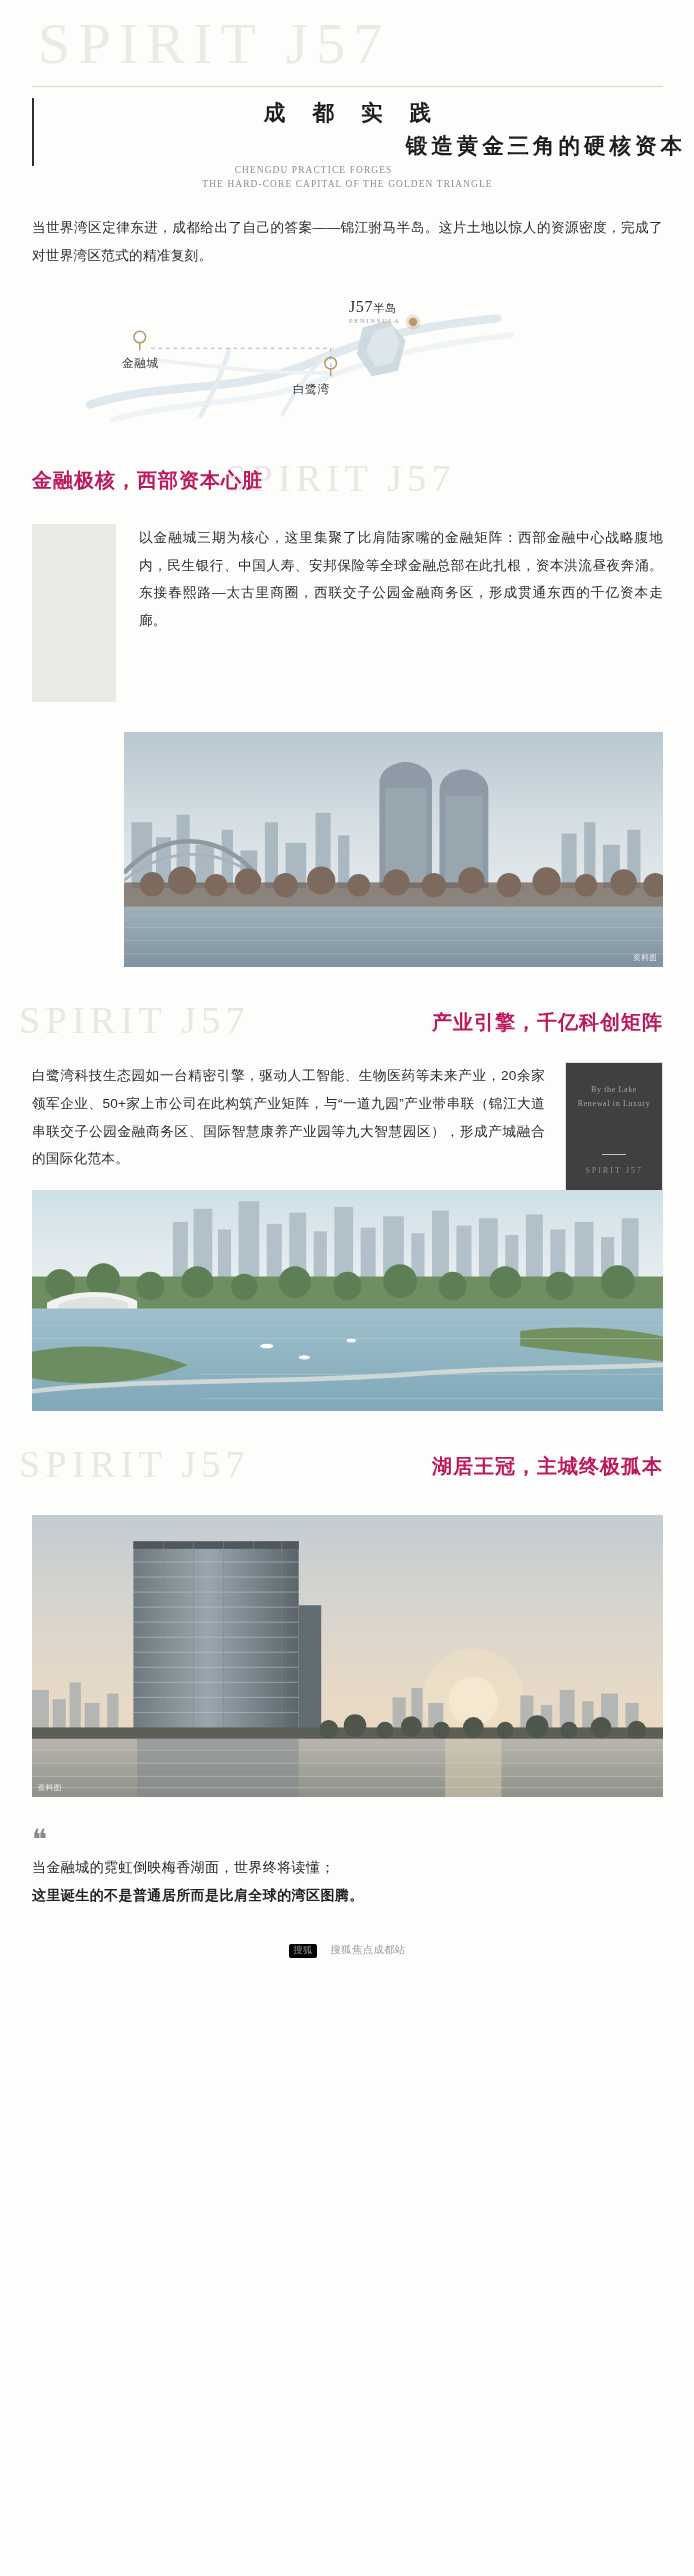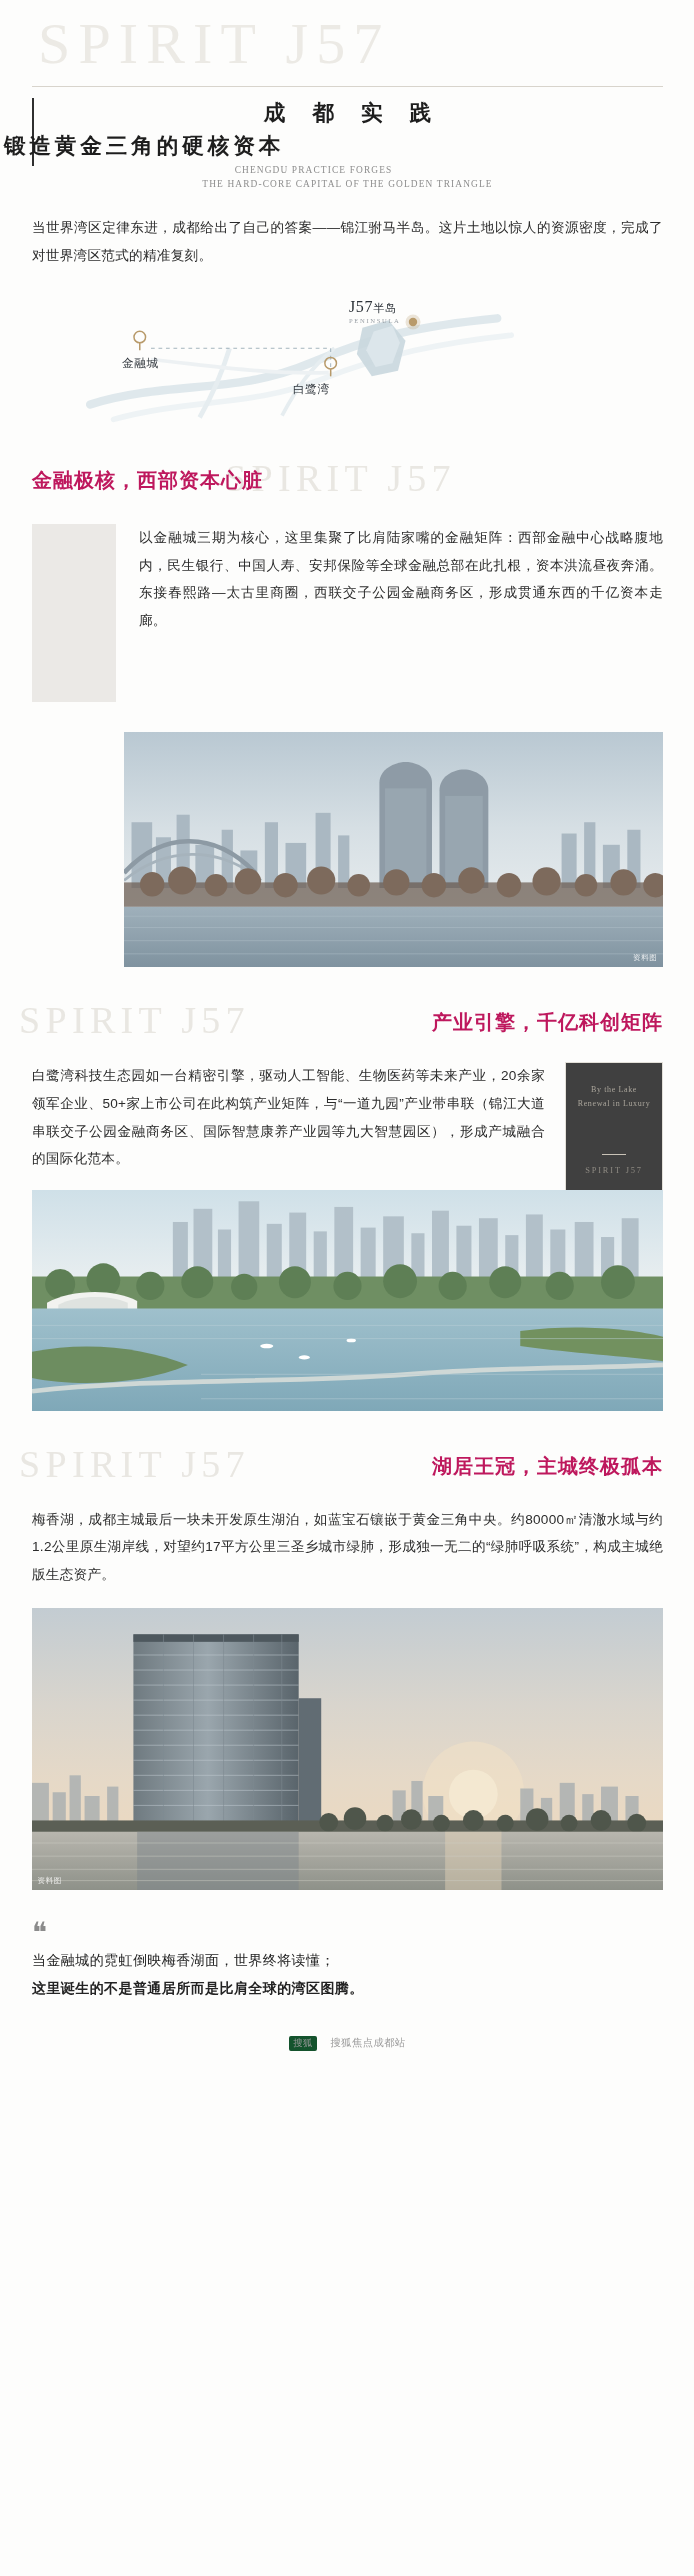--- a/index.html
+++ b/index.html
@@ -72,21 +72,21 @@
     letter-spacing: 0.5em;
     color: #1e1e1e;
     font-weight: 600;
     text-indent: 0.5em;
   }
   .hero-cn2 {
     position: absolute;
     top: 131px;
     left: 0;
     width: 686px;
-    text-align: left;
+    text-align: right;
     font-family: "Liberation Serif", serif;
     font-size: 21.6px;
     letter-spacing: 0.18em;
     color: #1e1e1e;
     font-weight: 600;
     text-indent: 0.18em;
   }
   .hero-en1 {
     position: absolute;
     top: 165px;
@@ -293,21 +293,21 @@
   .footer {
     margin-top: 24.4px;
     padding: 9.4px 0 13px 0;
     text-align: center;
     font-size: 10.3px;
     color: #9a9a9a;
     letter-spacing: 0.04em;
   }
   .footer .sohu {
     display: inline-block;
-    background: #14532d;
+    background: #000000;
     color: #9a9a9a;
     padding: 0.9px 3.8px;
     border-radius: 1.9px;
     margin-right: 14px;
     font-size: 9.4px;
   }
 </style>
 </head>
 <body>
 
@@ -534,21 +534,20 @@
         <line x1="180" y1="222" x2="672" y2="222"></line>
       </g>
     </svg>
   </div>
 
   <div class="sec-head head-right">
     <div class="wm wm-bg">SPIRIT J57</div>
     <div class="title">湖居王冠，主城终极孤本</div>
   </div>
 
-  <p class="para body-text">梅香湖，成都主城最后一块未开发原生湖泊，如蓝宝石镶嵌于黄金三角中央。约80000㎡清澈水域与约1.2公里原生湖岸线，对望约17平方公里三圣乡城市绿肺，形成独一无二的“绿肺呼吸系统”，构成主城绝版生态资产。</p>
 
   <div class="photo photo-3">
     <svg width="100%" height="100%" viewBox="0 0 672 300" preserveAspectRatio="none">
       <defs>
         <linearGradient id="sky3" x1="0" y1="0" x2="0" y2="1">
           <stop offset="0%" stop-color="#c3ccd2"></stop>
           <stop offset="45%" stop-color="#d9d5cd"></stop>
           <stop offset="80%" stop-color="#e6d9c7"></stop>
           <stop offset="100%" stop-color="#ead9c2"></stop>
         </linearGradient>

